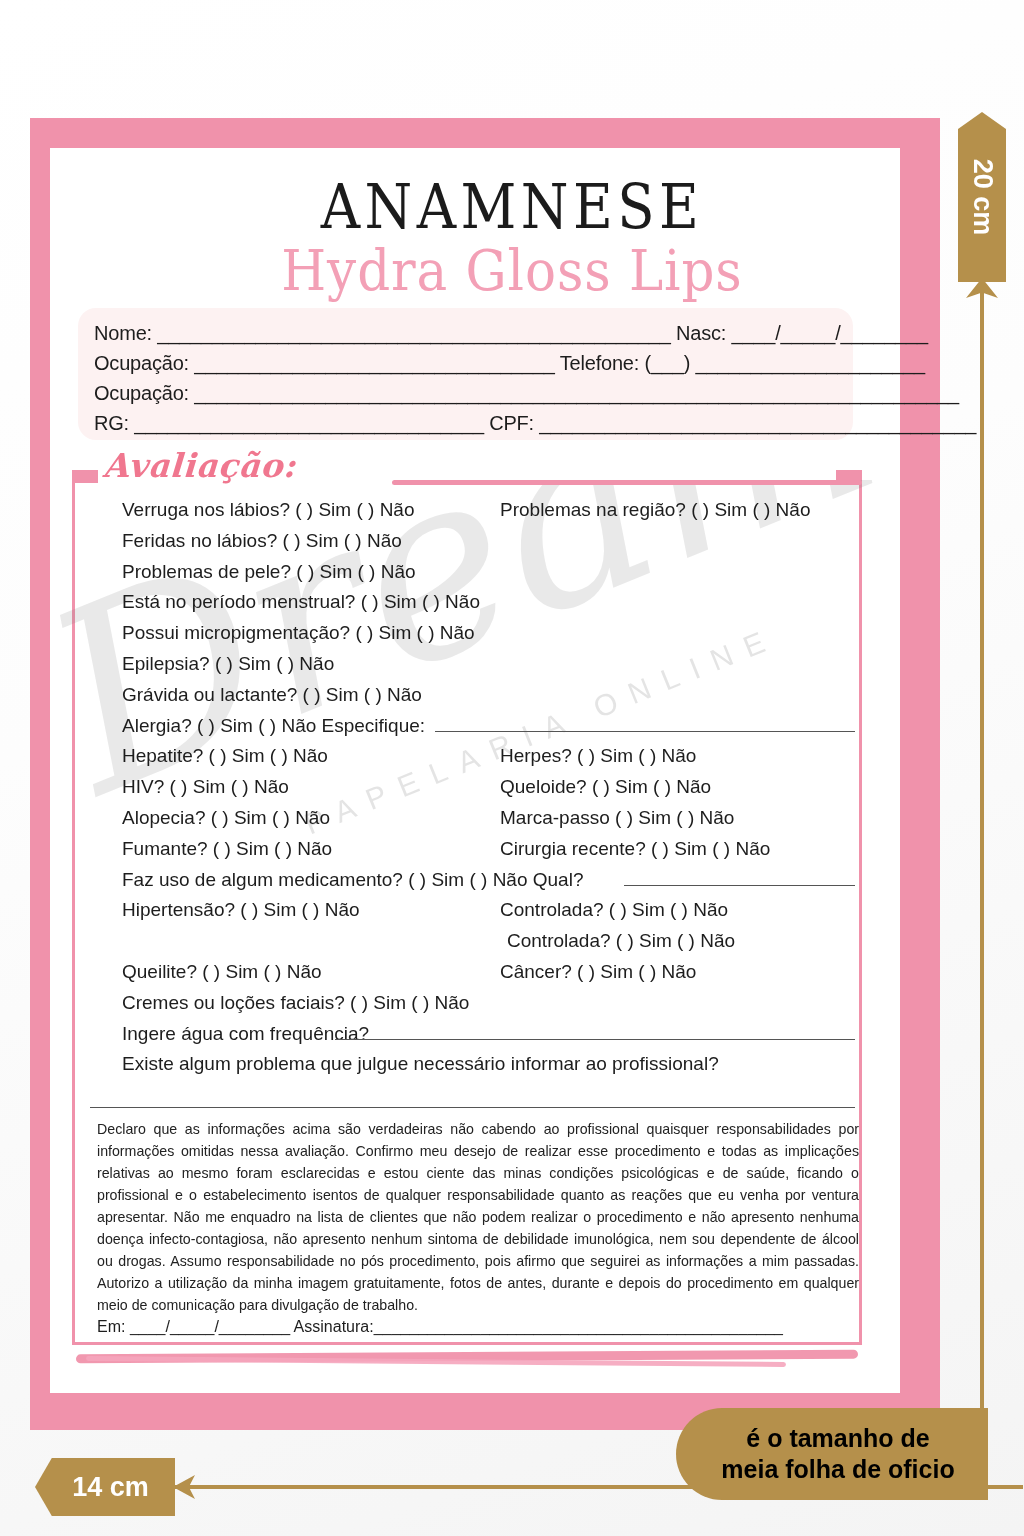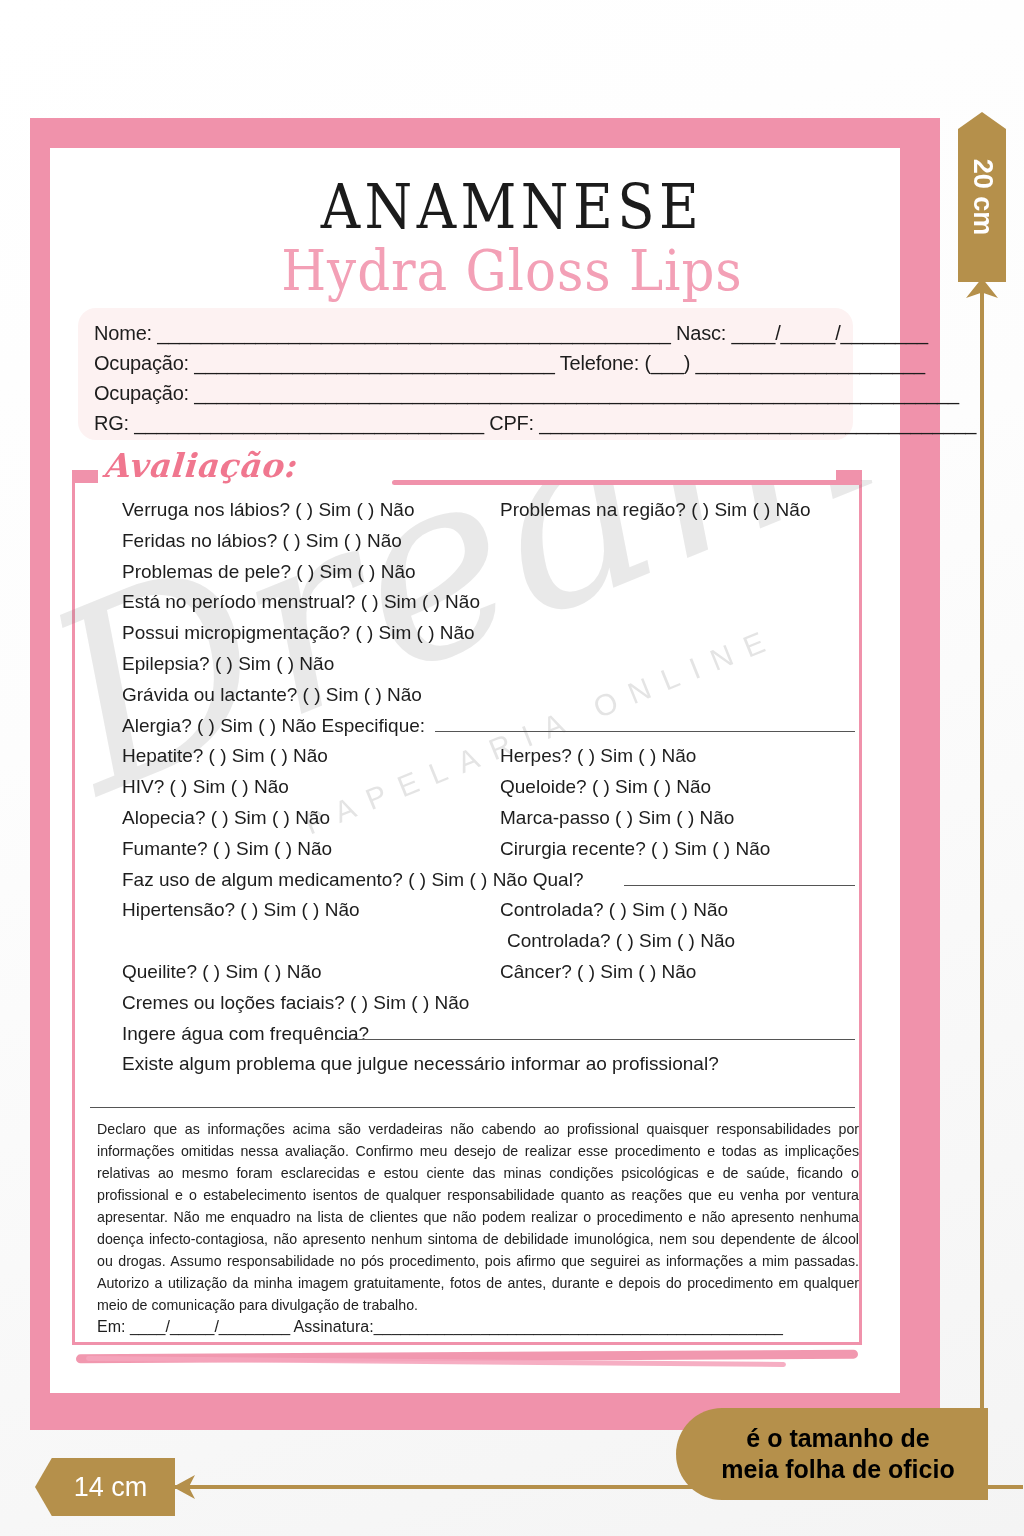--- a/index.html
+++ b/index.html
@@ -152,21 +152,21 @@
   }
 
   
   .gold-14{
     position:absolute;left:35px;top:1458px;width:140px;height:58px;
     background:#B5904B;z-index:20;
     clip-path:polygon(12% 0,100% 0,100% 100%,12% 100%,0 50%);
   }
   .gold-14 span{
     position:absolute;left:54%;top:50%;transform:translate(-50%,-50%);
-    font-size:27px;font-weight:400;color:#ffffff;white-space:nowrap;
+    font-size:27px;font-weight:700;color:#ffffff;white-space:nowrap;
   }
   .gold-hline{
     position:absolute;left:175px;top:1485px;width:848px;height:4px;
     background:#B5904B;z-index:18;
   }
   .gold-hhead{
     position:absolute;left:173px;top:1475px;width:22px;height:24px;
     background:#B5904B;z-index:19;
     clip-path:polygon(0 50%,100% 0,72% 50%,100% 100%);
   }

